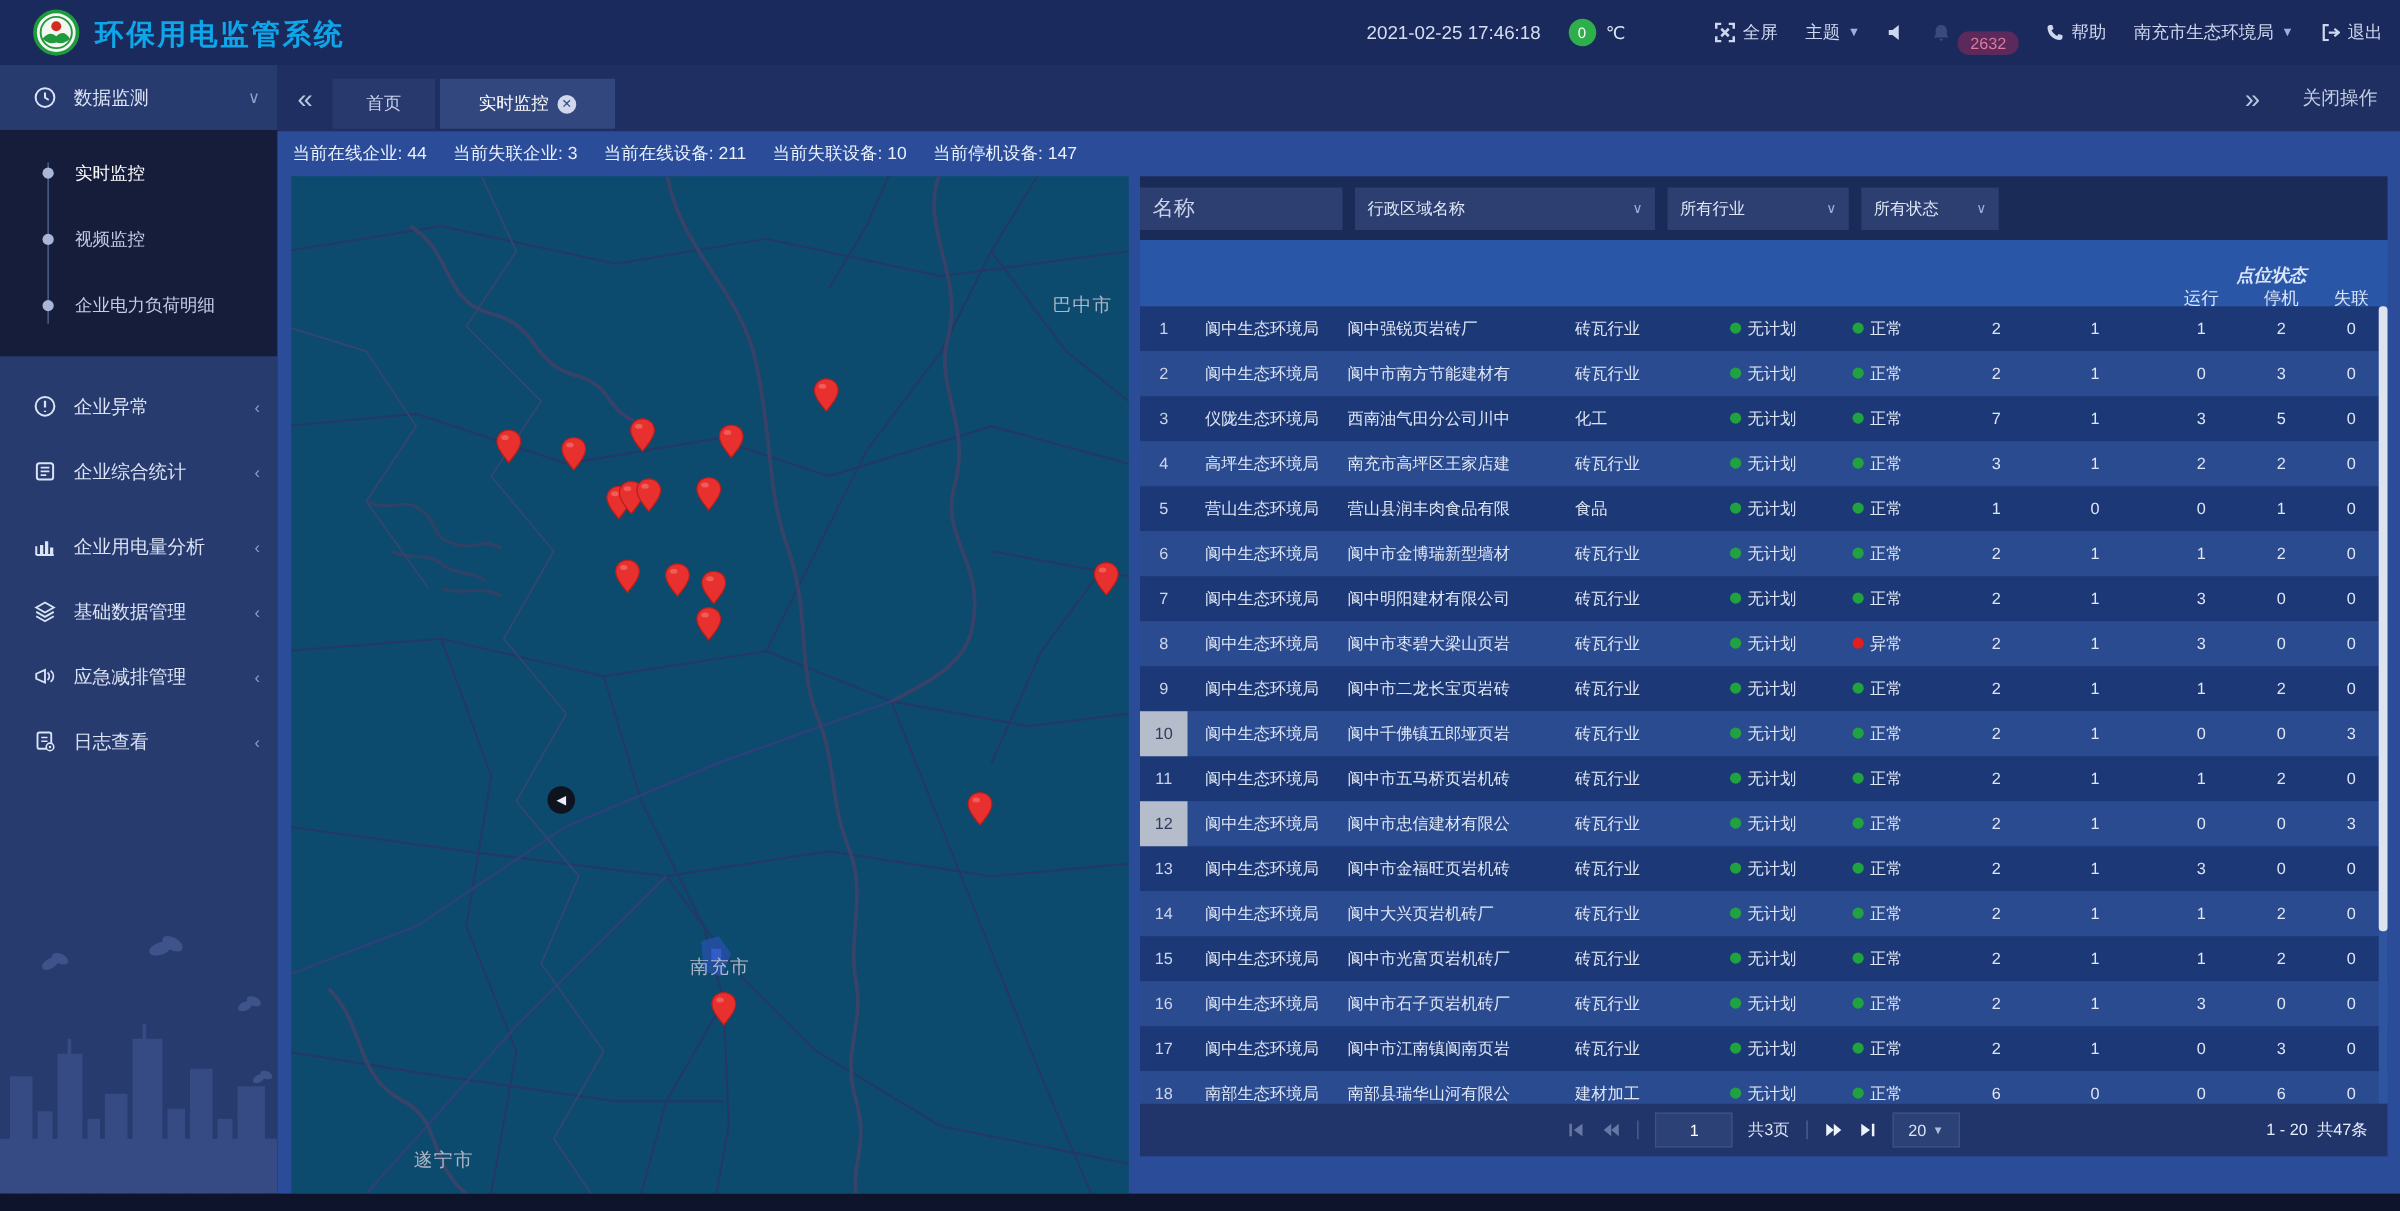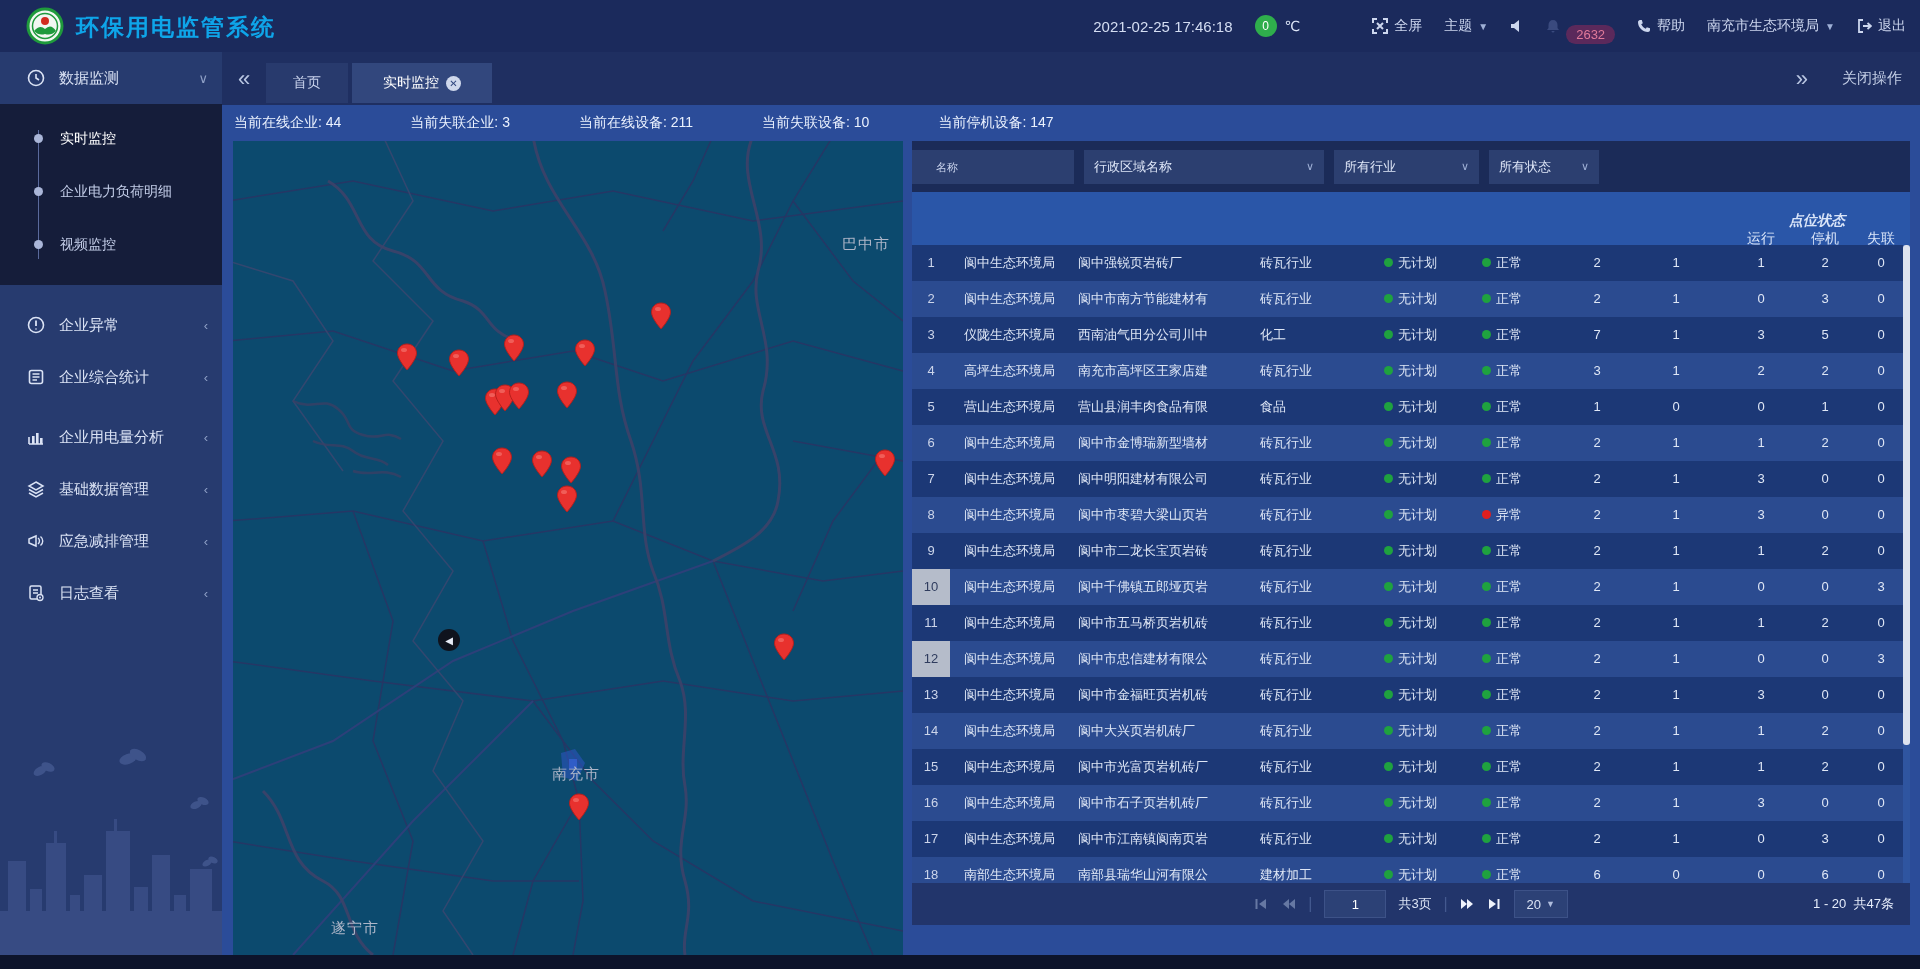--- a/index.html
+++ b/index.html
@@ -38,33 +38,33 @@
   .tab { position:absolute; top:11px; height:40px; display:flex; align-items:center; justify-content:center; gap:7px; font-size:14px; cursor:pointer; }
   .tab.home { left:44px; width:82px; background:#283a6d; color:#c9d3ec; }
   .tab.active { left:130px; width:140px; background:#32477d; color:#ffffff; }
   .tab-close { width:15px; height:15px; border-radius:50%; background:#cfd8ec; color:#31487f; font-size:10px; font-weight:bold; display:flex; align-items:center; justify-content:center; }
   .tab-right { position:absolute; right:18px; top:0; height:53px; display:flex; align-items:center; gap:34px; }
   .tab-expand { color:#b9c6e2; font-size:22px; cursor:pointer; }
   .close-ops { color:#c2cde5; font-size:15px; cursor:pointer; }
 
   
   .content { position:absolute; left:222px; top:105px; width:1698px; height:850px; background:#2b4c99; }
-  .statsbar { position:absolute; left:12px; top:0; height:36px; display:flex; align-items:center; gap:69px; color:#eaf1fe; font-size:14px; }
+  .statsbar { position:absolute; left:12px; top:0; height:36px; display:flex; align-items:center; gap:21px; color:#eaf1fe; font-size:14px; }
   .stat { white-space:nowrap; }
 
   
   .map { position:absolute; left:11px; top:36px; width:670px; height:814px; background:#0c4a6e; overflow:hidden; }
   .map-city { position:absolute; transform:translate(-50%,-50%); color:#aeb6c8; font-size:15px; letter-spacing:1px; white-space:nowrap; }
   .pin { position:absolute; width:22px; height:28px; margin-left:-11px; margin-top:-15px; cursor:pointer; }
   .map-handle { position:absolute; left:216px; top:524px; width:22px; height:22px; border-radius:50%; background:#0f131d; color:#e8edf8; display:flex; align-items:center; justify-content:center; font-size:10px; cursor:pointer; z-index:5; }
 
   
   .rpanel { position:absolute; left:690px; top:36px; width:998px; height:814px; }
   .filterbar { position:absolute; left:0; top:0; width:998px; height:51px; background:#1b2b58; display:flex; align-items:center; }
-  .f-input { width:162px; height:34px; background:#2c3f70; border:none; outline:none; color:#e6edfb; font-size:11px; padding:0 24px; margin-left:0; font-family:"Liberation Sans",sans-serif; }
+  .f-input { width:162px; height:34px; background:#2c3f70; border:none; outline:none; color:#e6edfb; font-size:17px; padding:0 10px; margin-left:0; font-family:"Liberation Sans",sans-serif; }
   .f-input::placeholder { color:#c9d3ec; }
   .f-select { height:34px; background:#2c3f70; color:#dfe7f8; font-size:13px; display:flex; align-items:center; justify-content:space-between; padding:0 10px; margin-left:10px; cursor:pointer; }
   .f-select .sv { white-space:nowrap; }
   .f-select .sa { color:#9fb0d6; font-size:11px; margin-left:8px; }
 
   
   .thead { position:absolute; left:0; top:51px; width:998px; height:53px; background:#2a56a8; color:#d9e4f8; font-size:14px; display:flex; }
   .thead .hc { display:flex; align-items:center; justify-content:center; height:65px;margin-top:43px; }
   .hgroup { width:186px; display:flex; flex-direction:column; }
   .hgroup .g-title { height:26px; display:flex; align-items:center; justify-content:center; font-style:italic; font-weight:bold;margin-top:20px; }
@@ -173,25 +173,25 @@
     <span class="mi-arrow">∨</span>
   </div>
   <div class="submenu">
     <div class="rail"></div>
     <div class="sub-item active">
       <span class="dot"></span>
       <span>实时监控</span>
     </div>
     <div class="sub-item">
       <span class="dot"></span>
-      <span>企业电力负荷明细</span>
+      <span>视频监控</span>
     </div>
     <div class="sub-item">
       <span class="dot"></span>
-      <span>视频监控</span>
+      <span>企业电力负荷明细</span>
     </div>
   </div>
   <div class="menu-item" style="margin-top:14px">
     <svg width="18" height="18" viewBox="0 0 18 18">
       <circle cx="9" cy="9" r="7.5" fill="none" stroke="#dbe3f5" stroke-width="1.6"></circle>
       <path d="M9 4.5 L9 10 M9 12.5 L9 13.5" stroke="#dbe3f5" stroke-width="1.8"></path>
     </svg>
     <span class="mi-label">企业异常</span>
     <span class="mi-arrow">‹</span>
   </div>

